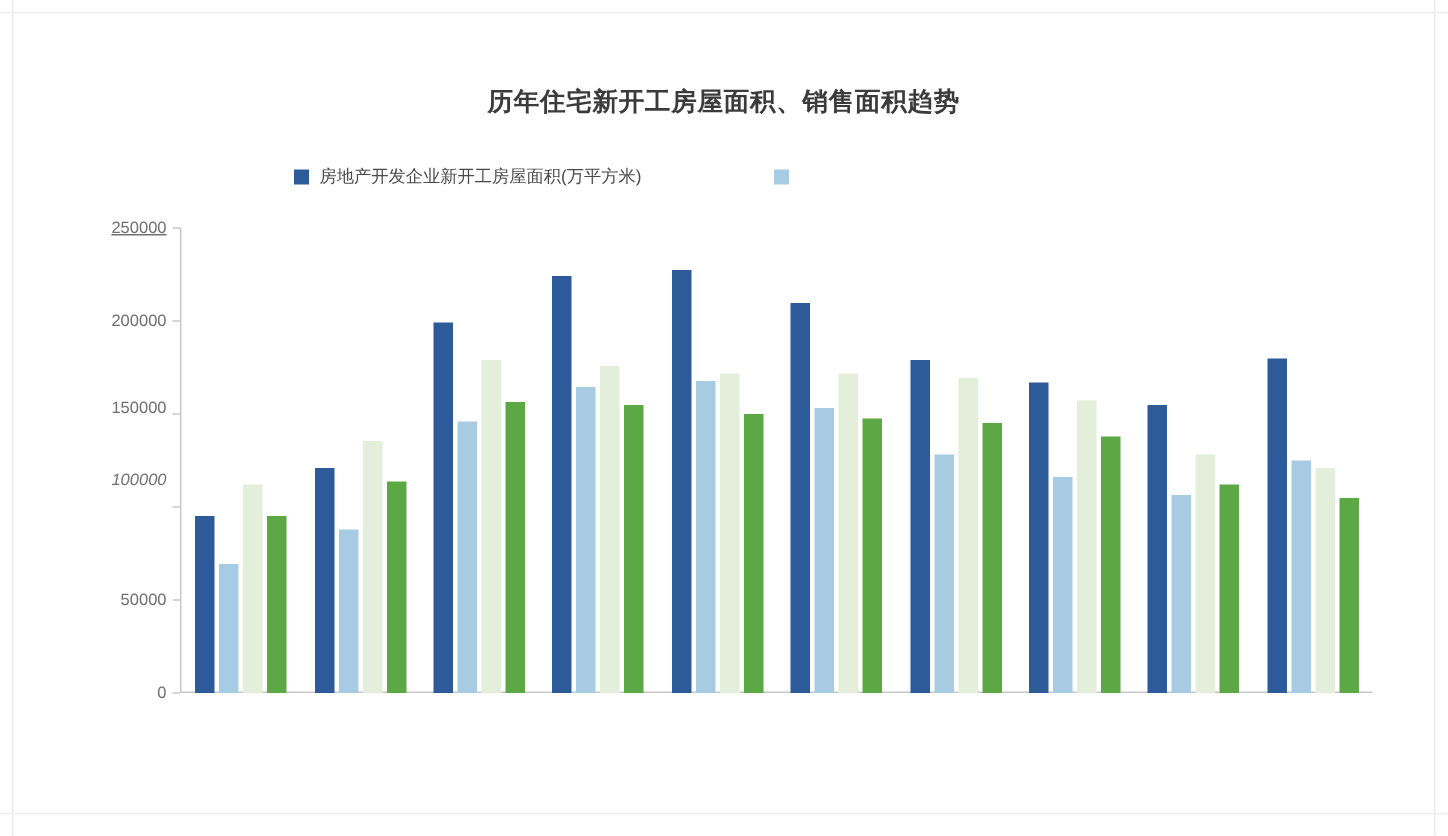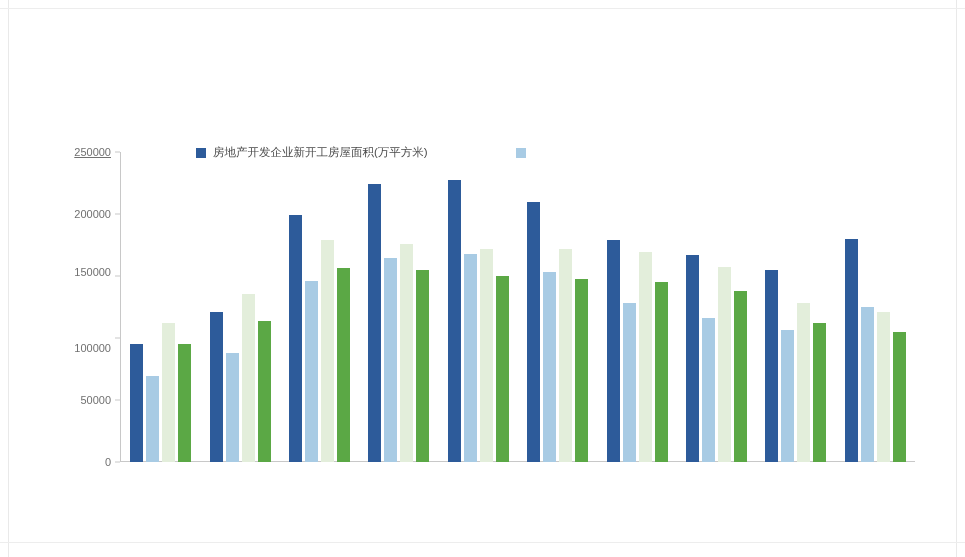--- a/index.html
+++ b/index.html
@@ -63,21 +63,20 @@
     flex-wrap: wrap;
     font-size: 11.5px;
     color: #4a4a4a;
   }
   .legend-item {
     display: flex;
     align-items: center;
     width: 50%;
     margin-bottom: 10px;
     box-sizing: border-box;
-    margin-top: 35px;
   }
   .legend-swatch {
     width: 10px;
     height: 10px;
     margin-right: 7px;
     flex: 0 0 auto;
   }
   .legend-label {
     white-space: nowrap;
   }
@@ -160,20 +159,21 @@
 </style>
 </head>
 <body>
 
 <div class="page">
   <div class="edge-line-left"></div>
   <div class="edge-line-right"></div>
   <div class="edge-line-top"></div>
   <div class="edge-line-bottom"></div>
 
+  <div class="chart-title">历年住宅新开工房屋面积、销售面积趋势</div>
 
   <div class="legend" id="legend">
       <div class="legend-item">
         <span class="legend-swatch" style="background: rgb(45, 91, 154);"></span>
         <span class="legend-label">房地产开发企业新开工房屋面积(万平方米)</span>
       </div>
       <div class="legend-item">
         <span class="legend-swatch" style="background: rgb(168, 203, 228);"></span>
       </div>
     </div>
@@ -240,21 +240,21 @@
           <div class="bar" title="房地产开发企业新开工房屋面积(万平方米) 2014年: 179592" style="background: rgb(45, 91, 154); height: 222.694px;"></div>
           <div class="bar" title="房地产开发企业住宅新开工房屋面积(万平方米) 2014年: 124877" style="background: rgb(168, 203, 228); height: 154.847px;"></div>
           <div class="bar" title="商品房销售面积(万平方米) 2014年: 120649" style="background: rgb(227, 238, 219); height: 149.605px;"></div>
           <div class="bar" title="住宅商品房销售面积(万平方米) 2014年: 105182" style="background: rgb(91, 168, 69); height: 130.426px;"></div>
         </div>
       </div>
   <div class="y-tick" style="top: 310px;">0</div>
       <div class="y-tick-mark" style="top: 310px;"></div>
       <div class="y-tick" style="top: 248px;">50000</div>
       <div class="y-tick-mark" style="top: 248px;"></div>
-      <div class="y-tick" style="top: 196px;">100000</div>
+      <div class="y-tick" style="top: 168px; font-style: italic;">100000</div>
       <div class="y-tick-mark" style="top: 186px;"></div>
       <div class="y-tick" style="top: 120px;">150000</div>
       <div class="y-tick-mark" style="top: 124px;"></div>
       <div class="y-tick" style="top: 62px;">200000</div>
       <div class="y-tick-mark" style="top: 62px;"></div>
       <div class="y-tick" style="top: 0px; text-decoration: underline;">250000</div>
       <div class="y-tick-mark" style="top: 0px;"></div>
     </div>
 
 </div>

